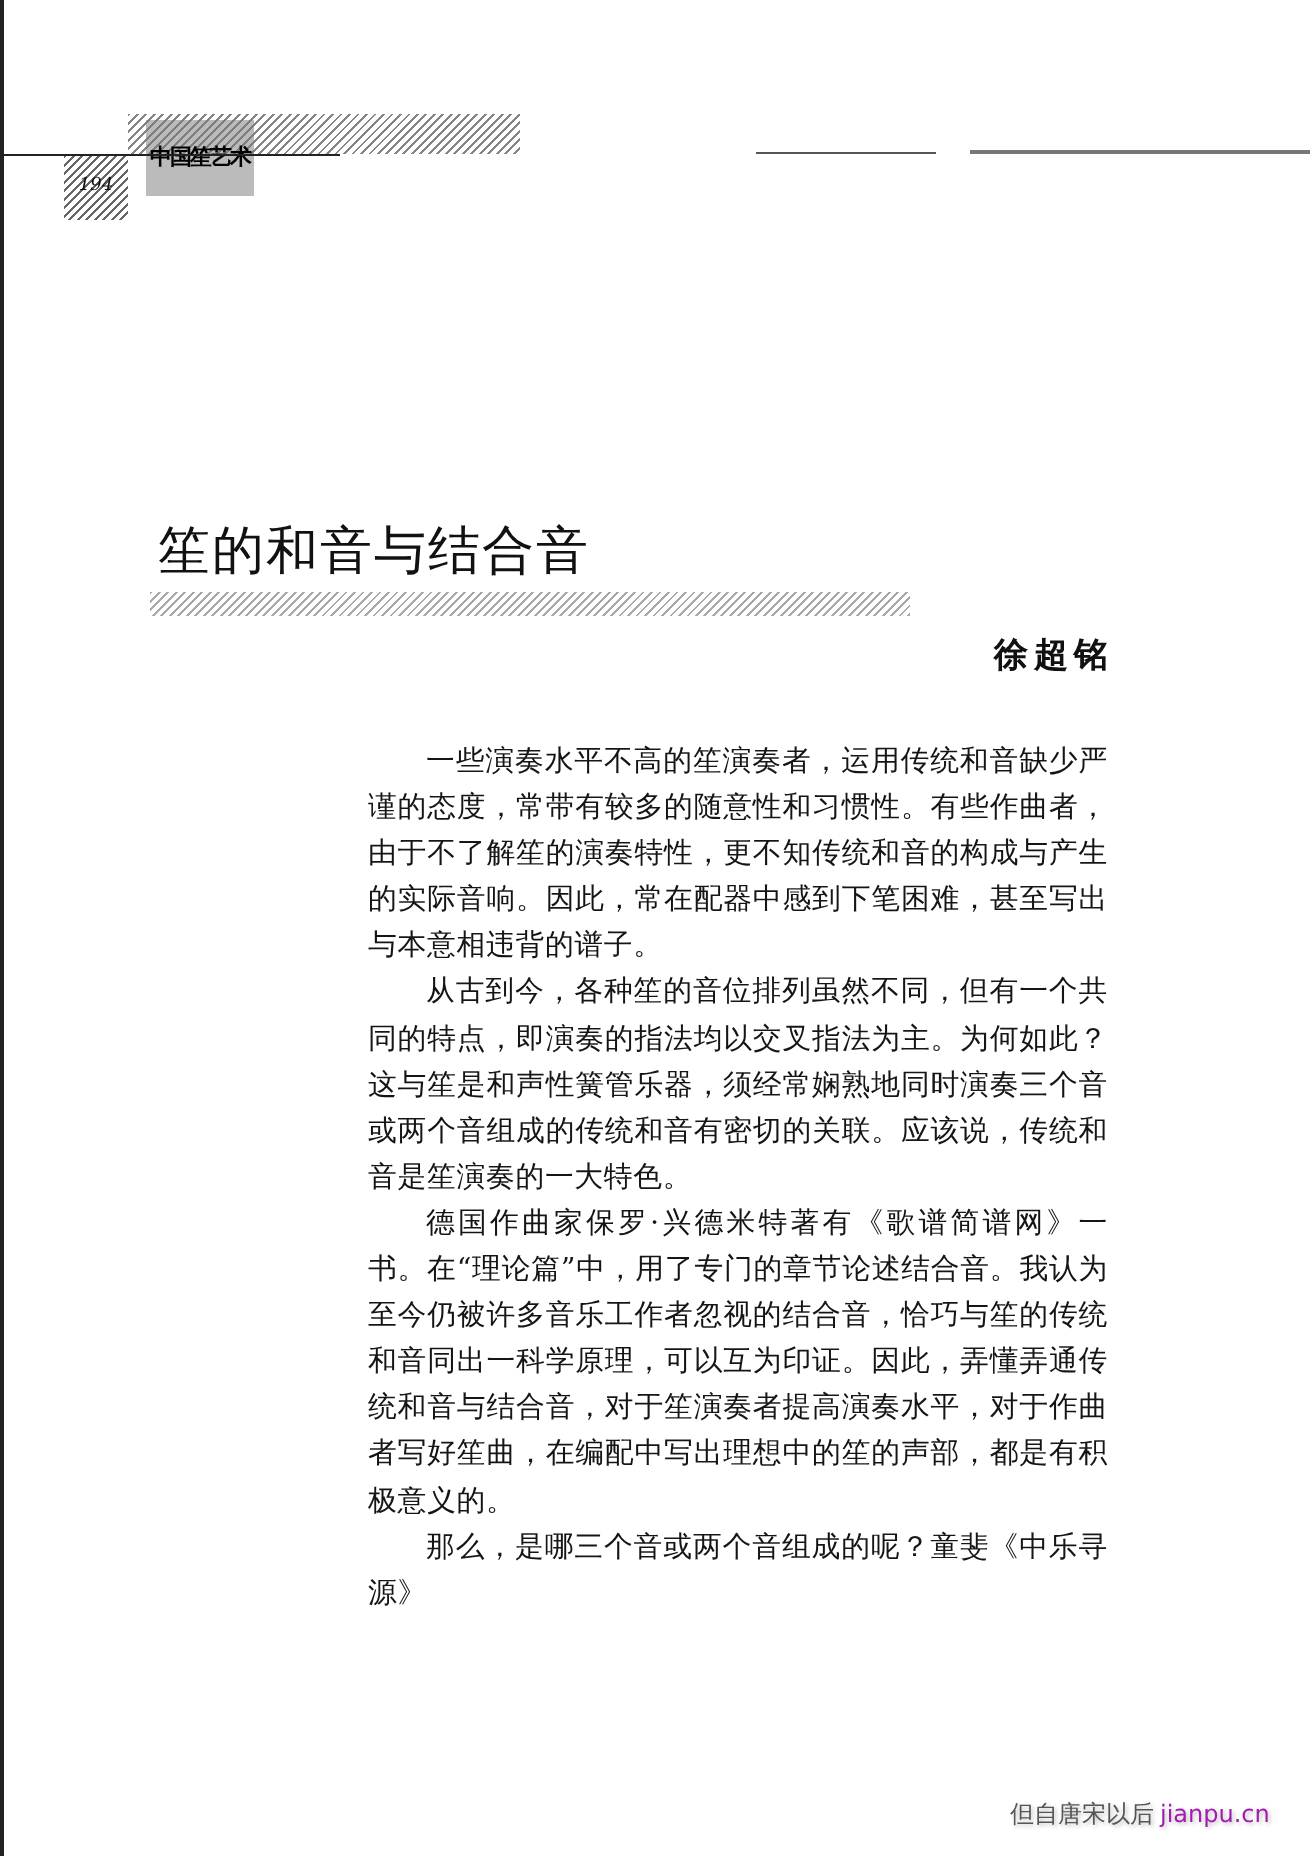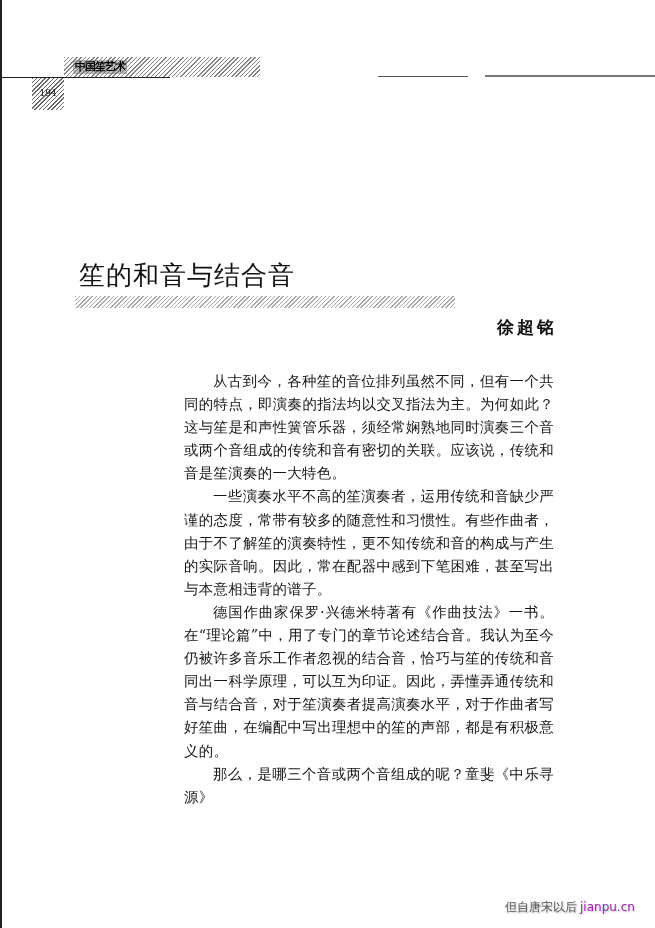--- a/index.html
+++ b/index.html
@@ -30,21 +30,21 @@
     }
     .header-label {
       position: absolute;
       left: 73px; top: 60px;
       font-family: "DejaVu Sans", sans-serif;
       font-size: 11px;
       font-weight: bold;
       color: #000;
       letter-spacing: -1px;
       background: rgba(120,120,120,0.5);
-      padding: 0 2px;
+      padding: 12px 2px;
       line-height: 14px;
     }
     .header-rule {
       position: absolute;
       left: 0; top: 77px;
       width: 170px; height: 1px;
       background: #222;
     }
     .header-rule-r1 {
       position: absolute;
@@ -57,20 +57,21 @@
       left: 485px; top: 75px;
       width: 170px; height: 2px;
       background: #777;
     }
     .page-num-box {
       position: absolute;
       left: 32px; top: 78px;
       width: 32px; height: 32px;
       background-image: repeating-linear-gradient(135deg, #666 0px, #666 1px, #fff 1px, #fff 3px);
       font-family: "DejaVu Serif", serif;
+      font-style: italic;
       font-size: 9px;
       color: #111;
       text-align: center;
       line-height: 30px;
     }
     .title {
       position: absolute;
       left: 79px; top: 258px;
       font-family: "DejaVu Sans", sans-serif;
       font-size: 26px;
@@ -133,21 +134,21 @@
 <div class="header-rule"></div>
 <div class="header-rule-r1"></div>
 <div class="header-rule-r2"></div>
 <div class="page-num-box">194</div>
 
 <h1 class="title">笙的和音与结合音</h1>
 <div class="title-band"></div>
 <div class="author">徐超铭</div>
 
 <div class="body-text">
+  <p>一些演奏水平不高的笙演奏者，运用传统和音缺少严谨的态度，常带有较多的随意性和习惯性。有些作曲者，由于不了解笙的演奏特性，更不知传统和音的构成与产生的实际音响。因此，常在配器中感到下笔困难，甚至写出与本意相违背的谱子。</p>
   <p>从古到今，各种笙的音位排列虽然不同，但有一个共同的特点，即演奏的指法均以交叉指法为主。为何如此？这与笙是和声性簧管乐器，须经常娴熟地同时演奏三个音或两个音组成的传统和音有密切的关联。应该说，传统和音是笙演奏的一大特色。</p>
-  <p>一些演奏水平不高的笙演奏者，运用传统和音缺少严谨的态度，常带有较多的随意性和习惯性。有些作曲者，由于不了解笙的演奏特性，更不知传统和音的构成与产生的实际音响。因此，常在配器中感到下笔困难，甚至写出与本意相违背的谱子。</p>
-  <p>德国作曲家保罗·兴德米特著有《作曲技法》一书。在“理论篇”中，用了专门的章节论述结合音。我认为至今仍被许多音乐工作者忽视的结合音，恰巧与笙的传统和音同出一科学原理，可以互为印证。因此，弄懂弄通传统和音与结合音，对于笙演奏者提高演奏水平，对于作曲者写好笙曲，在编配中写出理想中的笙的声部，都是有积极意义的。</p>
+  <p>德国作曲家保罗·兴德米特著有《歌谱简谱网》一书。在“理论篇”中，用了专门的章节论述结合音。我认为至今仍被许多音乐工作者忽视的结合音，恰巧与笙的传统和音同出一科学原理，可以互为印证。因此，弄懂弄通传统和音与结合音，对于笙演奏者提高演奏水平，对于作曲者写好笙曲，在编配中写出理想中的笙的声部，都是有积极意义的。</p>
   <p>那么，是哪三个音或两个音组成的呢？童斐《中乐寻源》</p>
 </div>
 
 <div class="watermark">
   <span>但自唐宋以后</span><span class="wm-url">jianpu.cn</span>
 </div>
 
 </body></html>

